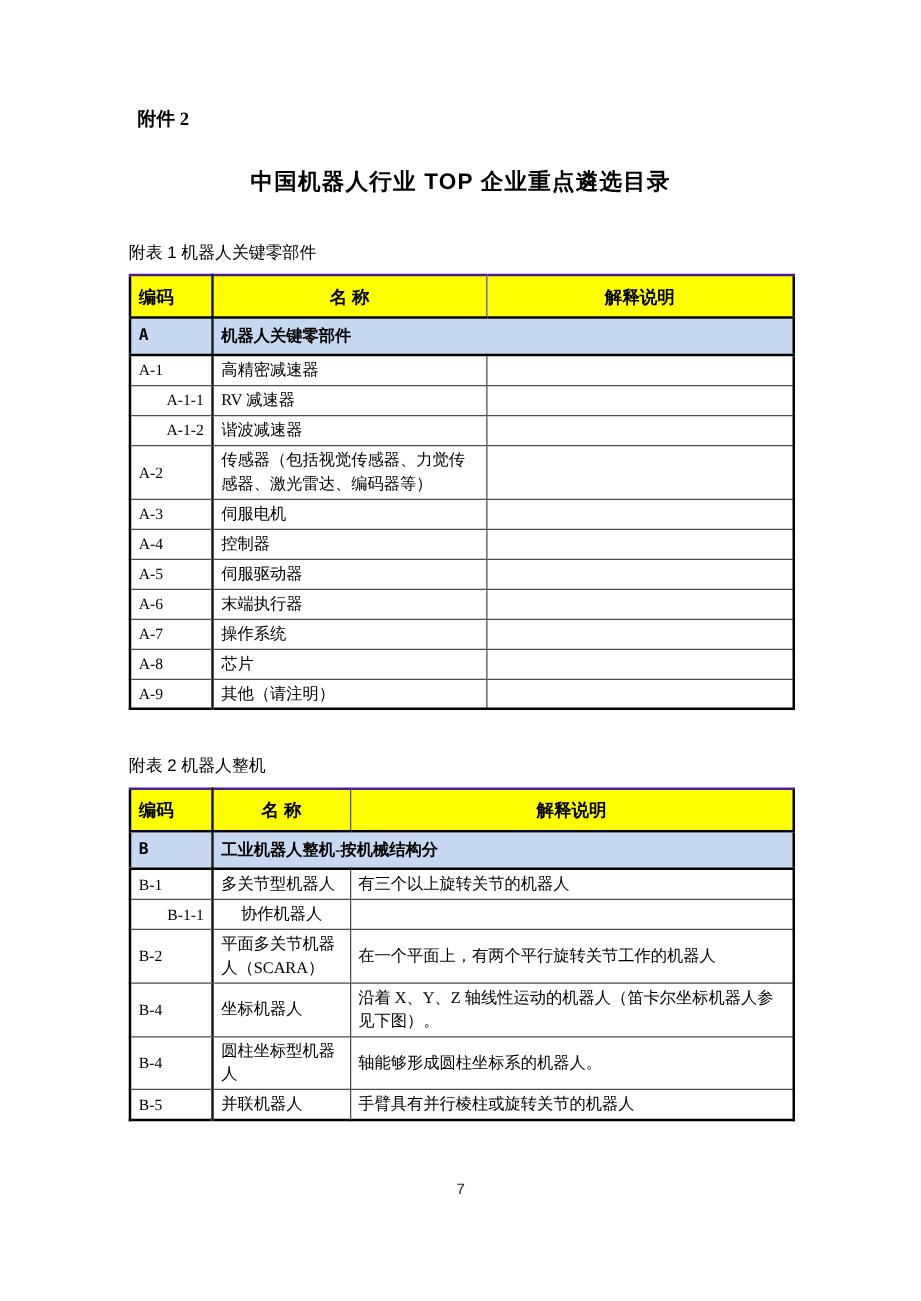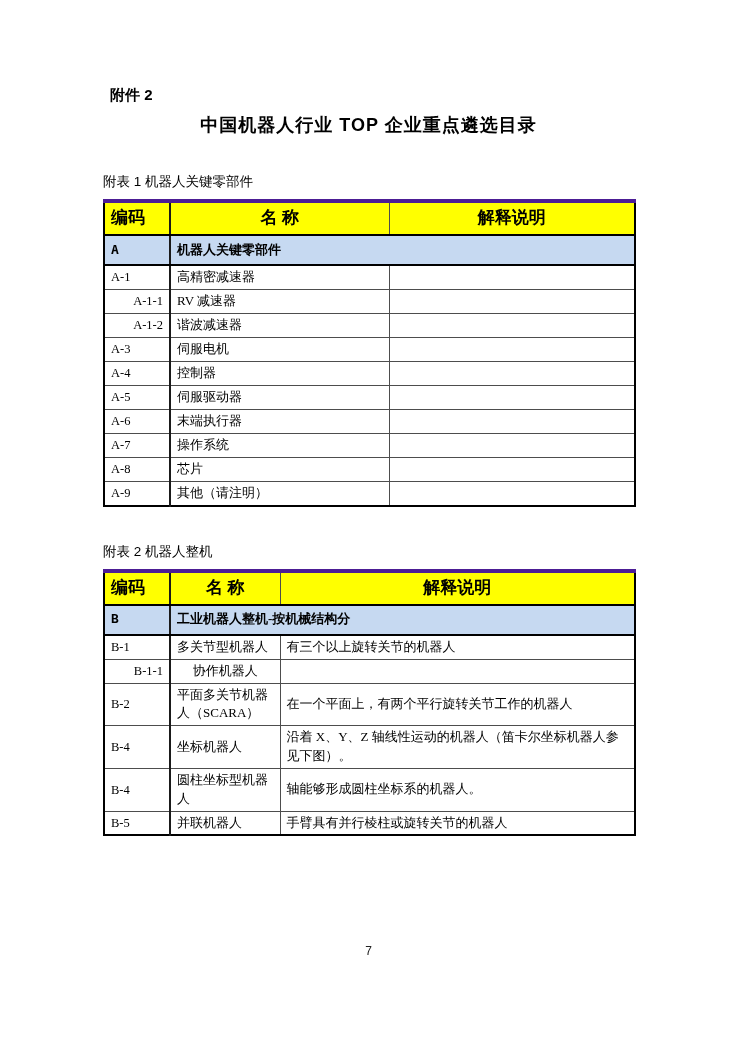--- a/index.html
+++ b/index.html
@@ -11,24 +11,24 @@
     box-sizing: border-box;
     padding: 86px 103px 0 103px;
     color: #000;
     font-family: "Liberation Sans", sans-serif;
     overflow: hidden;
   }
   .attachment {
     font-size: 15px;
     font-weight: bold;
     padding-left: 7px;
-    font-family: Liberation Sans, sans-serif;
+    font-family: Liberation Serif, serif;
   }
   .title {
-    margin: 8px 0 0 0;
+    margin: 28px 0 0 0;
     font-size: 18px;
     font-weight: bold;
     text-align: center;
     letter-spacing: 1px;
     font-family: "Liberation Sans", sans-serif;
   }
   .caption {
     font-size: 13.5px;
     margin: 36px 0 8px 0;
   }
@@ -44,24 +44,24 @@
     box-sizing: border-box;
     vertical-align: middle;
     padding: 2px 6px;
     line-height: 1.45;
     overflow: hidden;
   }
   th:first-child, td:first-child { border-right: 2px solid #1a1a1a; }
   thead th {
     background: #FFFF00;
     height: 34px;
-    font-size: 17px;
+    font-size: 14px;
     font-weight: bold;
     text-align: center;
-    border-top: 4px solid #4c1d95;
+    border-top: 2px solid #4c1d95;
     border-bottom: 2px solid #000;
   }
   thead th:first-child { text-align: left; padding-left: 6px; }
   tr.section td {
     background: #C6D9F1;
     height: 30px;
     font-weight: bold;
     border-top: 2px solid #000;
     border-bottom: 2px solid #000;
     font-size: 13px;
@@ -135,20 +135,25 @@
           <td class="code">A-1-1</td>
           <td class="name">RV 减速器</td>
           <td class="desc"></td>
         </tr>
         <tr class="sub-row">
           <td class="code">A-1-2</td>
           <td class="name">谐波减速器</td>
           <td class="desc"></td>
         </tr>
         <tr>
+          <td class="code">A-2</td>
+          <td class="name">传感器（包括视觉传感器、力觉传感器、激光雷达、编码器等）</td>
+          <td class="desc"></td>
+        </tr>
+        <tr>
           <td class="code">A-3</td>
           <td class="name">伺服电机</td>
           <td class="desc"></td>
         </tr>
         <tr>
           <td class="code">A-4</td>
           <td class="name">控制器</td>
           <td class="desc"></td>
         </tr>
         <tr>

